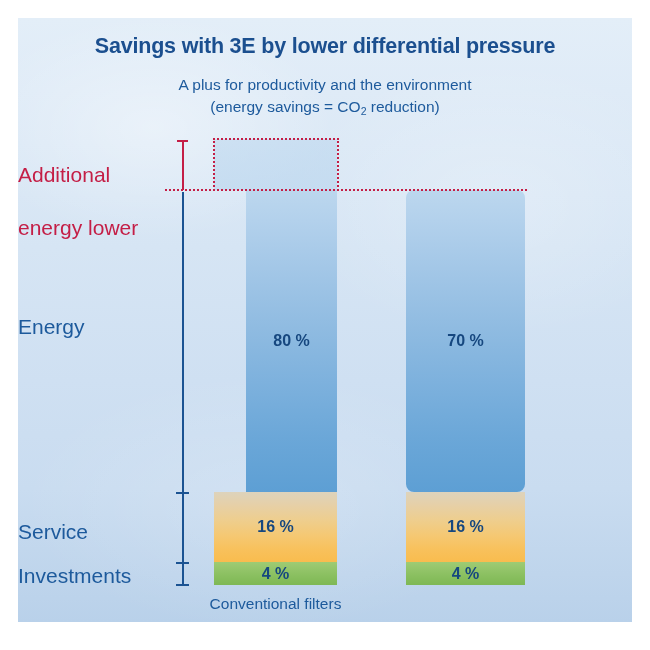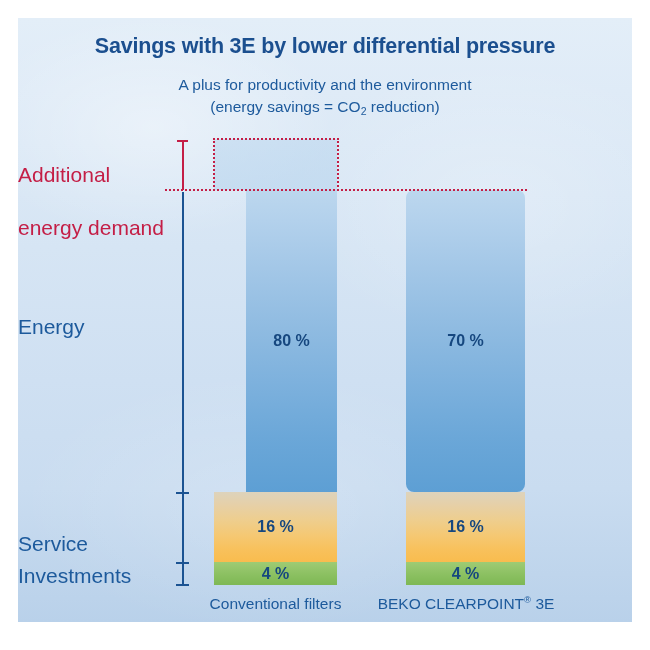--- a/index.html
+++ b/index.html
@@ -222,26 +222,26 @@
       <div class="axis-red" style="left:164px; top:122px; height:50px;"></div>
 
       <div class="axis-blue" style="left:164px; top:174px; height:393px;"></div>
 
       <div class="axis-tick" style="left:158px; top:474px;"></div>
       <div class="axis-tick" style="left:158px; top:544px;"></div>
       <div class="axis-tick" style="left:158px; top:566px;"></div>
 
       <div class="axis-label red" style="left:0px; top:118px; width:148px;">
         <div>Additional</div>
-        <div>energy demand</div>
+        <div>energy lower</div>
       </div>
 
       <div class="axis-label" style="left:0px; top:296px; width:148px;">Energy</div>
 
-      <div class="axis-label" style="left:0px; top:501px; width:148px;margin-top:12px;">Service</div>
+      <div class="axis-label" style="left:0px; top:501px; width:148px;">Service</div>
 
       <div class="axis-label" style="left:0px; top:545px; width:148px;">Investments</div>
 
       <div class="bar" style="left:196px; width:123px; height:395px;">
 
         <div class="seg seg-energy" style="top:0px; height:302px;margin-left:32px;">
           <span class="seg-label">80 %</span>
         </div>
 
         <div class="seg seg-service" style="top:302px; height:70px;">
@@ -266,17 +266,16 @@
           <span class="seg-label">4 %</span>
         </div>
       </div>
 
       <div class="dotted-line" style="left:147px; top:171px; width:362px;"></div>
 
       <div class="dotted-box" style="left:195px; top:120px; width:126px; height:53px;"></div>
 
       <div class="cat-label" style="left:186px; top:577px; width:143px;">Conventional filters</div>
 
-      <div class="cat-label" style="left:358px; top:577px; width:180px;"><span>BEKO CLEARPOINT</span><sup>®</sup><span> 3E</span></div>
 
     </div>
   </div>
 </div>
 
 </body></html>

